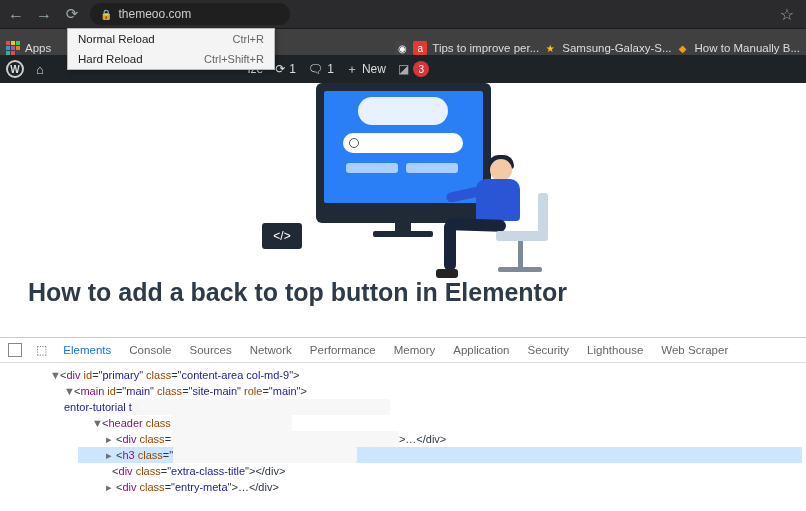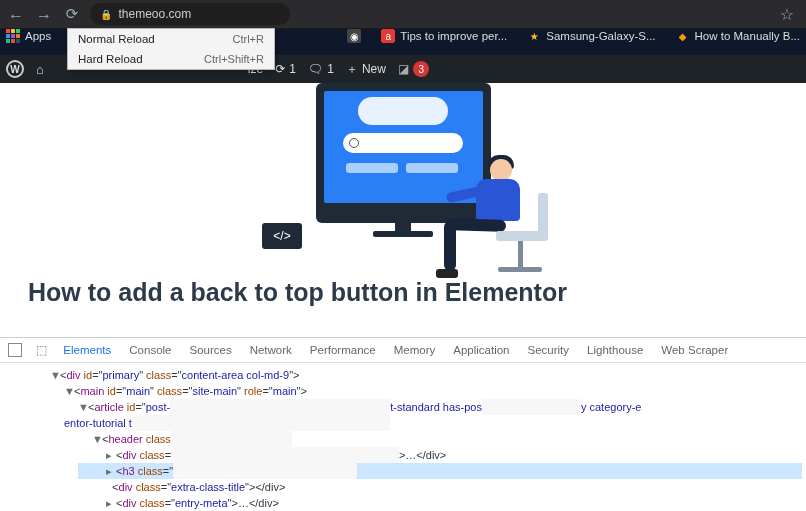--- a/index.html
+++ b/index.html
@@ -2,21 +2,21 @@
 <html><head>
 <meta charset="utf-8">
 <style>
 *{margin:0;padding:0;box-sizing:border-box;font-family:"Segoe UI",Arial,sans-serif}
 body{width:806px;height:511px;overflow:hidden;background:#fff;position:relative}
 .chrome-bar{background:#2b2b2d;height:28px;display:flex;align-items:center;padding:0 6px;gap:8px}
 .nav-btn{color:#9aa;width:20px;text-align:center;cursor:pointer;font-size:16px}
 .url-box{background:#1f1f20;border-radius:14px;height:22px;flex:0 0 200px;display:flex;align-items:center;padding:0 10px;color:#ccc;font-size:12px;gap:6px}
 .lock{font-size:10px}
 .star-fav{margin-left:auto;color:#9aa;font-size:16px;padding-right:6px}
-.bookmarks-bar{background:#0f172a;height:27px;display:flex;align-items:flex-start;padding:0 6px;gap:20px;color:#ddd;font-size:11.5px;border-top:1px solid #1a1a1a}
+.bookmarks-bar{background:#404040;height:27px;display:flex;align-items:flex-end;padding:0 6px;gap:4px;color:#ddd;font-size:11.5px;border-top:1px solid #1a1a1a}
 .bk-item{display:flex;align-items:center;gap:5px;cursor:pointer;white-space:nowrap}
 .bk-icon{width:14px;height:14px;border-radius:2px;display:inline-flex;align-items:center;justify-content:center;font-size:10px}
 .apps-grid{display:grid;grid-template-columns:repeat(3,4px);grid-template-rows:repeat(3,4px);gap:1px}
 .apps-grid span{background:#e74c3c}
 .apps-grid span:nth-child(2){background:#f1c40f}
 .apps-grid span:nth-child(3){background:#2ecc71}
 .apps-grid span:nth-child(4){background:#3498db}
 .apps-grid span:nth-child(5){background:#9b59b6}
 .apps-grid span:nth-child(6){background:#e67e22}
 .apps-grid span:nth-child(7){background:#1abc9c}
@@ -197,21 +197,20 @@
     <span class="dt-tab">Application</span>
     <span class="dt-tab">Security</span>
     <span class="dt-tab">Lighthouse</span>
     <span class="dt-tab">Web Scraper</span>
   </div>
   <div class="dom-tree">
     <div><span class="arrow">▼</span>&lt;<span class="tag">div</span> <span class="attr">id</span>="<span class="val">primary</span>" <span class="attr">class</span>="<span class="val">content-area col-md-9</span>"&gt;</div>
     <div>
         <div><span class="arrow">▼</span>&lt;<span class="tag">main</span> <span class="attr">id</span>="<span class="val">main</span>" <span class="attr">class</span>="<span class="val">site-main</span>" <span class="attr">role</span>="<span class="val">main</span>"&gt;</div>
     <div>
-          <div><span class="arrow">▼</span>&lt;<span class="tag">article</span> <span class="attr">id</span>="<span class="val">post-</span><span class="obscure">xxxxxxxxxxxxxxxxxxxxxxxxxxxxxxxxxxxxxxxx</span><span class="val">t-standard has-pos</span><span class="obscure">xxxxxxxxxxxxxxxxxx</span><span class="val">y category-e</span></div>
     <div style="padding-left:0"><span class="val">entor-tutorial t</span><span class="obscure">xxxxxxxxxxxxxxxxxxxxxxxxxxxxxxxxxxxxxxxxxxxxxxx</span></div>
     <div>
             <div><span class="arrow">▼</span>&lt;<span class="tag">header</span> <span class="attr">class</span><span class="obscure">xxxxxxxxxxxxxxxxxxxxxx</span></div>
     <div>
               <div><span class="arrow">▸</span>&lt;<span class="tag">div</span> <span class="attr">class</span>=<span class="obscure">"xxxxxxxxxxxxxxxxxxxxxxxxxxxxxxxxxxxxxxxx"</span><span>&gt;…&lt;/div&gt;</span></div>
             </div>
     <div class="hl-line">
               <div><span class="arrow">▸</span>&lt;<span class="tag">h3</span> <span class="attr">class</span>="<span class="obscure">xxxx xxxxx xxxxx xxxxx x xx xxx  xx xx</span></div>
             </div>
     <div>

